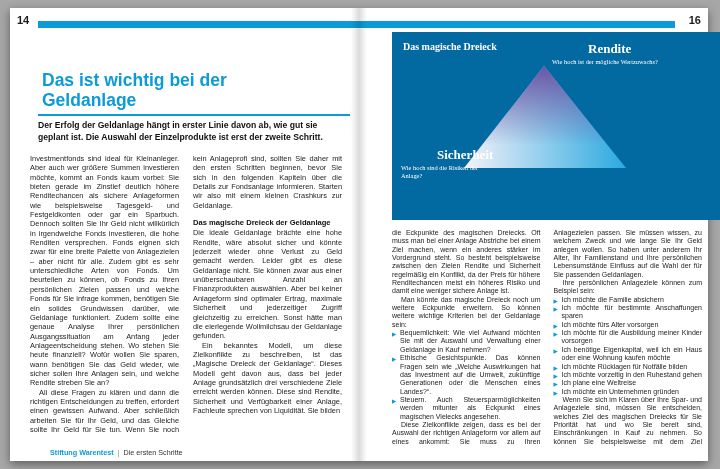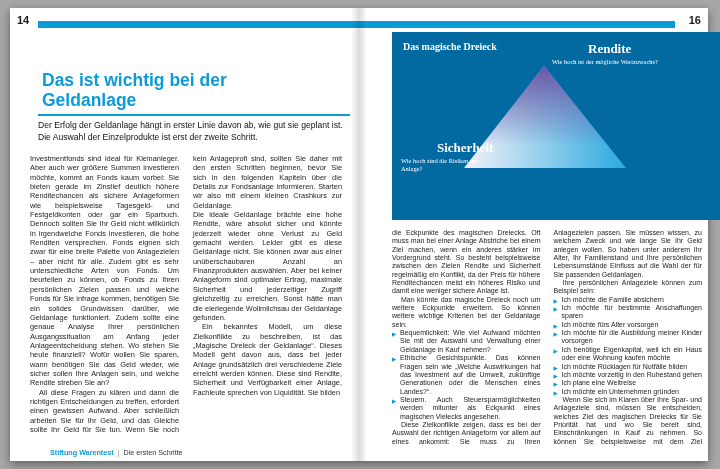--- a/index.html
+++ b/index.html
@@ -29,21 +29,21 @@
   .band-right{left:0;width:316px;}
 
   
   .headline{
     position:absolute;left:28px;top:58px;width:230px;margin:4px;
     font-size:17.5px;line-height:20px;font-weight:bold;color:#0b9bd8;
   }
   .intro-rule{position:absolute;left:28px;top:106px;width:312px;height:2px;background:#0b9bd8;}
   .intro{
     position:absolute;left:28px;top:112px;width:312px;margin:0;
-    font-size:8.6px;line-height:11.5px;font-weight:normal;color:#111;
+    font-size:8.6px;line-height:11.5px;font-weight:bold;color:#111;
   }
   .body-cols{
     position:absolute;text-align:justify;color:#1c1c1c;overflow:hidden;
     column-fill:auto;hyphens:auto;-webkit-hyphens:auto;
   }
   .body-left{
     left:20px;top:146px;width:312px;height:283px;
     column-count:2;column-gap:14px;
     font-size:7.4px;line-height:9.35px;
   }
@@ -61,41 +61,42 @@
   .footer .brand{color:#0b9bd8;font-weight:bold;}
   .footer .divider{margin:0 4px;color:#888;}
 
   
   .dbox{position:absolute;left:33px;top:24px;width:344px;height:188px;background:#0369a1;font-family:Liberation Serif, serif;}
   .dbox-title{position:absolute;left:11px;top:9px;font-size:10px;font-weight:bold;color:#fff;}
   .corner{position:absolute;color:#fff;}
   .corner-label{font-size:13px;font-weight:bold;margin:0 0 1px;padding-left:36px;}
   .corner-q{font-size:6.4px;line-height:7.6px;}
   .corner-top{left:160px;top:9px;width:142px;}
-  .corner-left{left:9px;top:108px;width:78px;}
+  .corner-left{left:9px;top:115px;width:78px;}
   .corner-right{left:224px;top:108px;width:82px;}
   .triangle-svg{position:absolute;left:58px;top:30px;width:182px;height:112px;}
 </style>
 </head>
 <body>
 
 <div class="backdrop">
   <div class="spread">
 
     <div class="page">
       <div class="pageno pageno-left">14</div>
       <div class="band band-left"></div>
 
       <h1 class="headline">Das ist wichtig bei der Geldanlage</h1>
       <div class="intro-rule"></div>
       <p class="intro">Der Erfolg der Geldanlage hängt in erster Linie davon ab, wie gut sie geplant ist. Die Auswahl der Einzelprodukte ist erst der zweite Schritt.</p>
 
       <div class="body-cols body-left">
         <p>Investmentfonds sind ideal für Kleinanleger. Aber auch wer größere Summen investieren möchte, kommt an Fonds kaum vorbei: Sie bieten gerade im Zinstief deutlich höhere Renditechancen als sichere Anlageformen wie beispielsweise Tagesgeld- und Festgeldkonten oder gar ein Sparbuch. Dennoch sollten Sie Ihr Geld nicht willkürlich in irgendwelche Fonds investieren, die hohe Renditen versprechen. Fonds eignen sich zwar für eine breite Palette von Anlagezielen – aber nicht für alle. Zudem gibt es sehr unterschiedliche Arten von Fonds. Um beurteilen zu können, ob Fonds zu Ihren persönlichen Zielen passen und welche Fonds für Sie infrage kommen, benötigen Sie ein solides Grundwissen darüber, wie Geldanlage funktioniert. Zudem sollte eine genaue Analyse Ihrer persönlichen Ausgangssituation am Anfang jeder Anlageentscheidung stehen. Wo stehen Sie heute finanziell? Wofür wollen Sie sparen, wann benötigen Sie das Geld wieder, wie sicher sollen Ihre Anlagen sein, und welche Rendite streben Sie an?</p>
         <p class="indent">All diese Fragen zu klären und dann die richtigen Entscheidungen zu treffen, erfordert einen gewissen Aufwand. Aber schließlich arbeiten Sie für Ihr Geld, und das Gleiche sollte Ihr Geld für Sie tun. Wenn Sie noch kein Anlageprofi sind, sollten Sie daher mit den ersten Schritten beginnen, bevor Sie sich in den folgenden Kapiteln über die Details zur Fondsanlage informieren. Starten wir also mit einem kleinen Crashkurs zur Geldanlage.</p>
+        <h3 class="subhead">Das magische Dreieck der Geldanlage</h3>
         <p>Die ideale Geldanlage brächte eine hohe Rendite, wäre absolut sicher und könnte jederzeit wieder ohne Verlust zu Geld gemacht werden. Leider gibt es diese Geldanlage nicht. Sie können zwar aus einer unüberschaubaren Anzahl an Finanzprodukten auswählen. Aber bei keiner Anlageform sind optimaler Ertrag, maximale Sicherheit und jederzeitiger Zugriff gleichzeitig zu erreichen. Sonst hätte man die eierlegende Wollmilchsau der Geldanlage gefunden.</p>
         <p class="indent">Ein bekanntes Modell, um diese Zielkonflikte zu beschreiben, ist das „Magische Dreieck der Geldanlage“. Dieses Modell geht davon aus, dass bei jeder Anlage grundsätzlich drei verschiedene Ziele erreicht werden können. Diese sind Rendite, Sicherheit und Verfügbarkeit einer Anlage, Fachleute sprechen von Liquidität. Sie bilden</p>
       </div>
 
       <div class="footer">
         <span class="brand">Stiftung Warentest</span><span class="divider">|</span><span>Die ersten Schritte</span>
       </div>
     </div>
 
     <div class="page">

